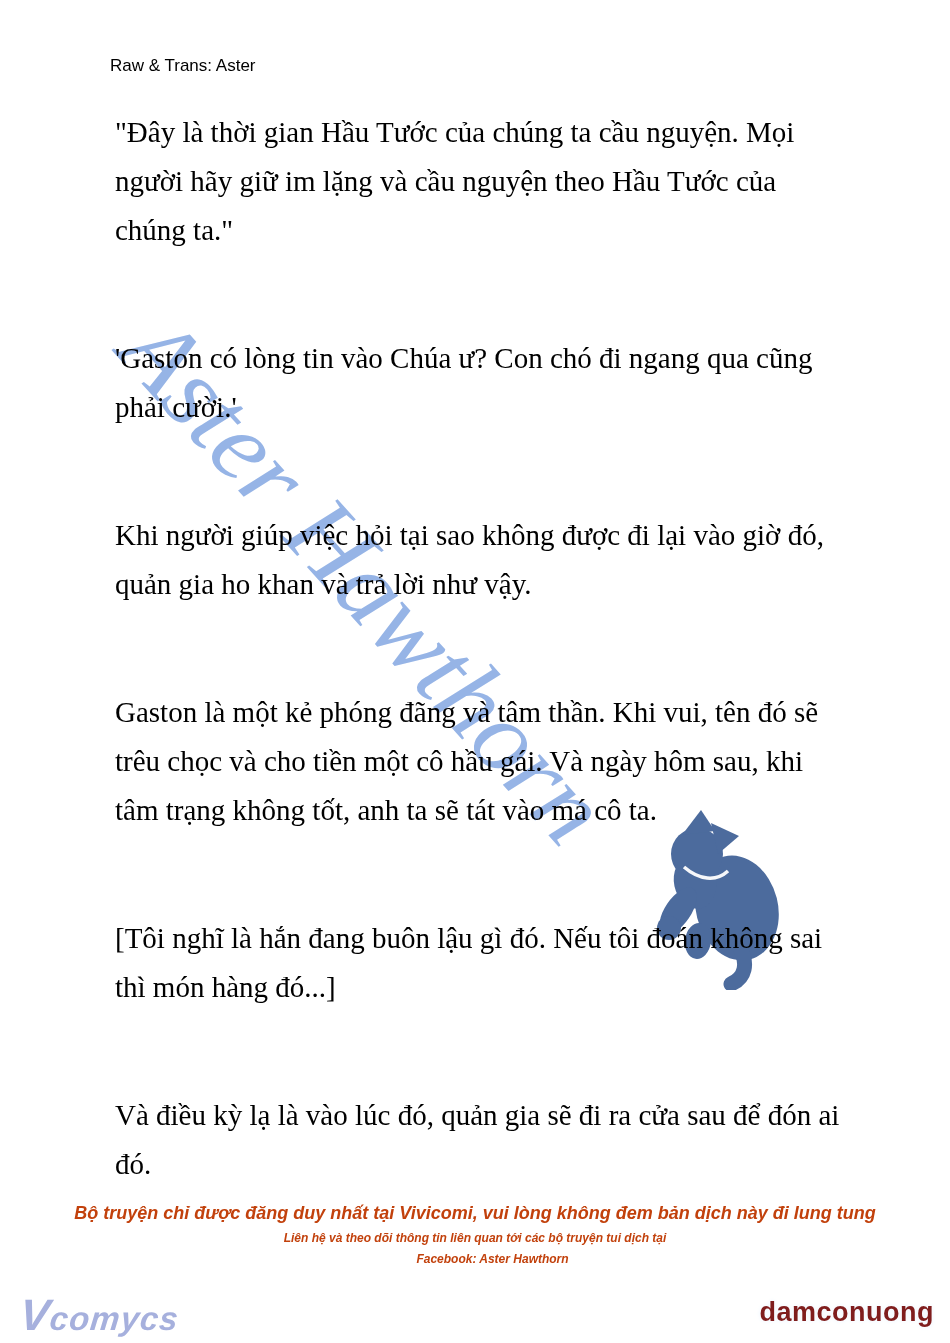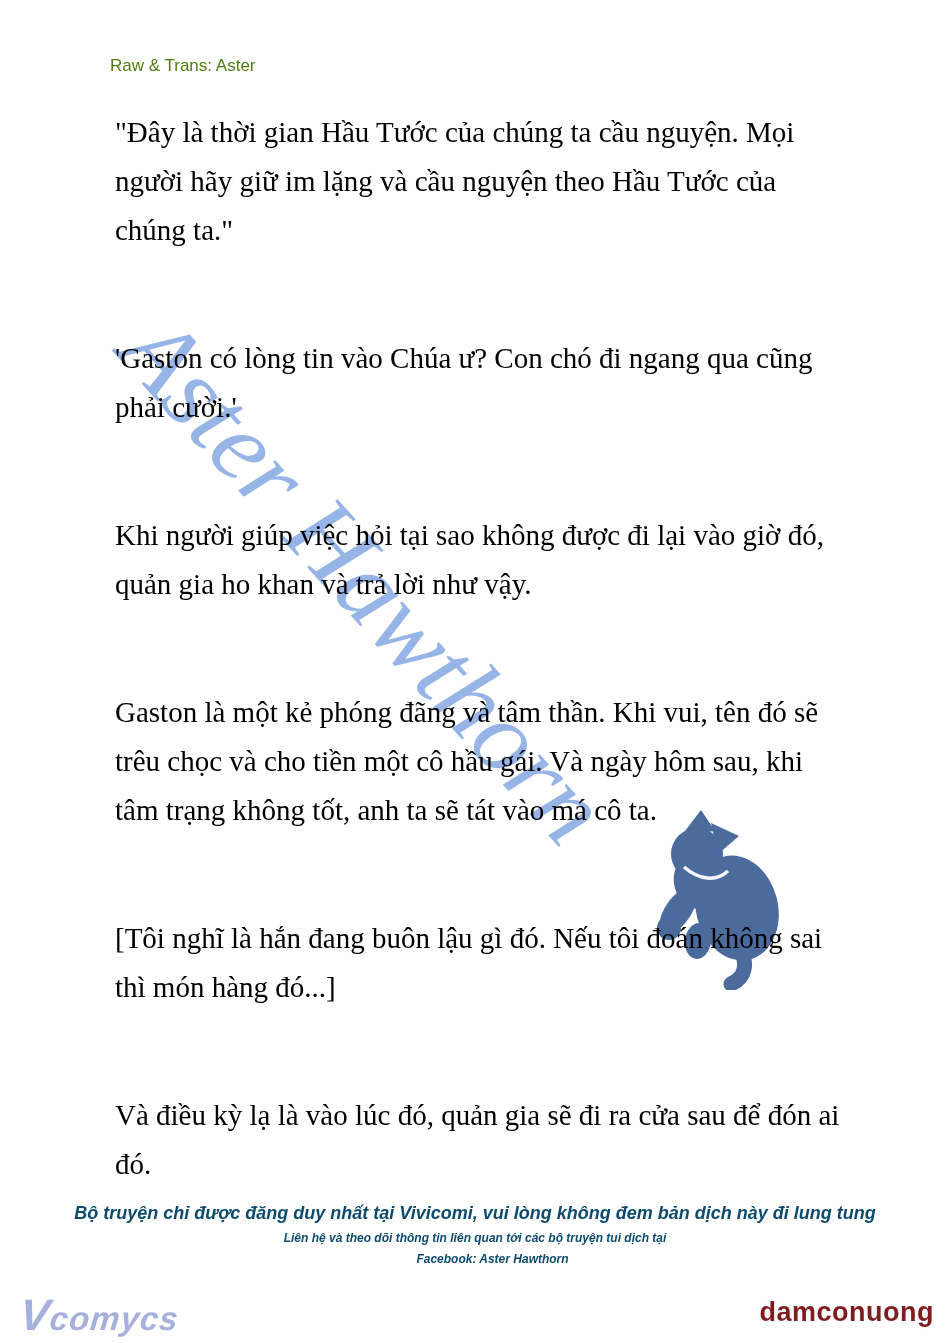--- a/index.html
+++ b/index.html
@@ -10,21 +10,21 @@
     background: #ffffff;
     overflow: hidden;
     font-family: "Liberation Serif", serif;
   }
   .header-credit {
     position: absolute;
     left: 110px;
     top: 56px;
     font-family: "Liberation Sans", sans-serif;
     font-size: 17px;
-    color: #4d7c0f;
+    color: #000000;
     z-index: 4;
   }
   .watermark {
     position: absolute;
     left: 180px;
     top: 296px;
     font-family: "Liberation Serif", serif;
     font-style: italic;
     font-size: 104px;
     line-height: 1;
@@ -59,21 +59,21 @@
   }
   .footer {
     position: absolute;
     left: 0;
     right: 0;
     top: 1203px;
     text-align: center;
     font-family: "Liberation Sans", sans-serif;
     font-style: italic;
     font-weight: bold;
-    color: #0c4a6e;
+    color: #c2410c;
     z-index: 3;
   }
   .footer .l1 { font-size: 18px; margin-bottom: 7px; }
   .footer .l2 { font-size: 12px; margin-bottom: 7px; }
   .footer .l3 { font-size: 12px; padding-left: 35px; }
   .logo-left {
     position: absolute;
     left: 20px;
     top: 1290px;
     font-family: "Liberation Sans", sans-serif;

